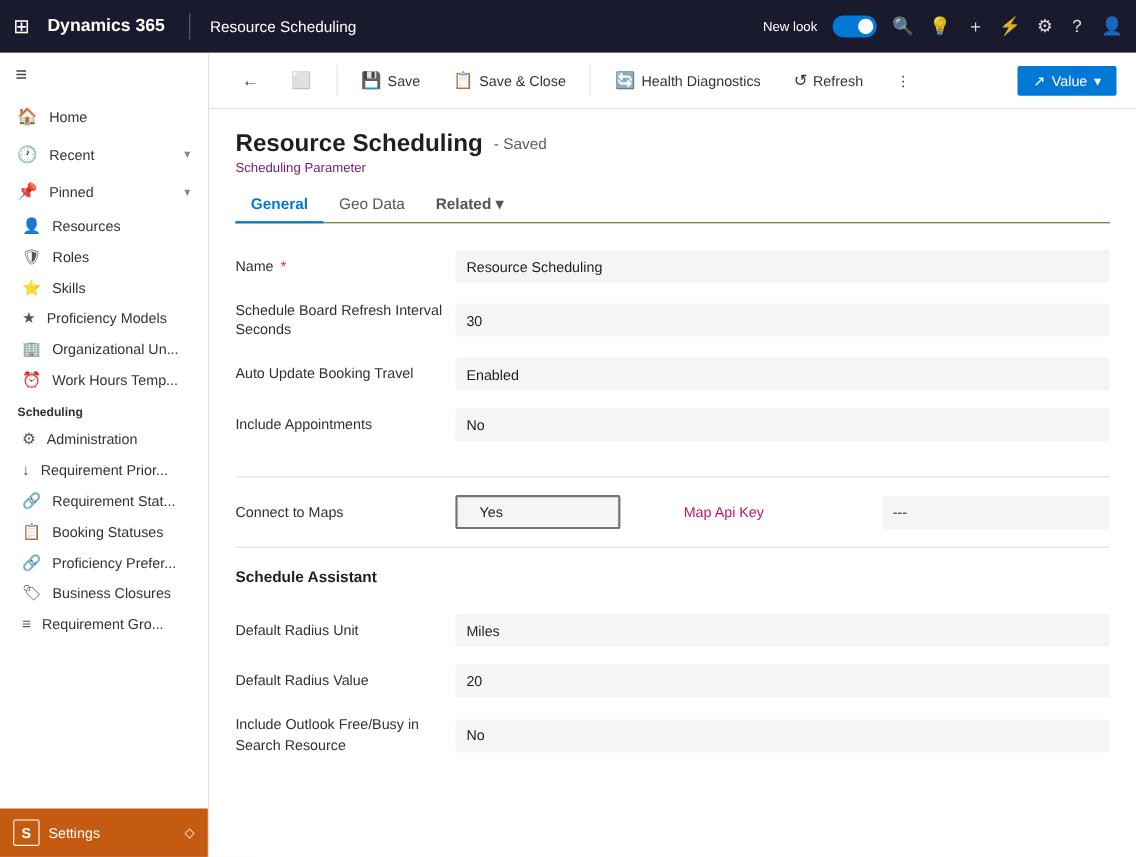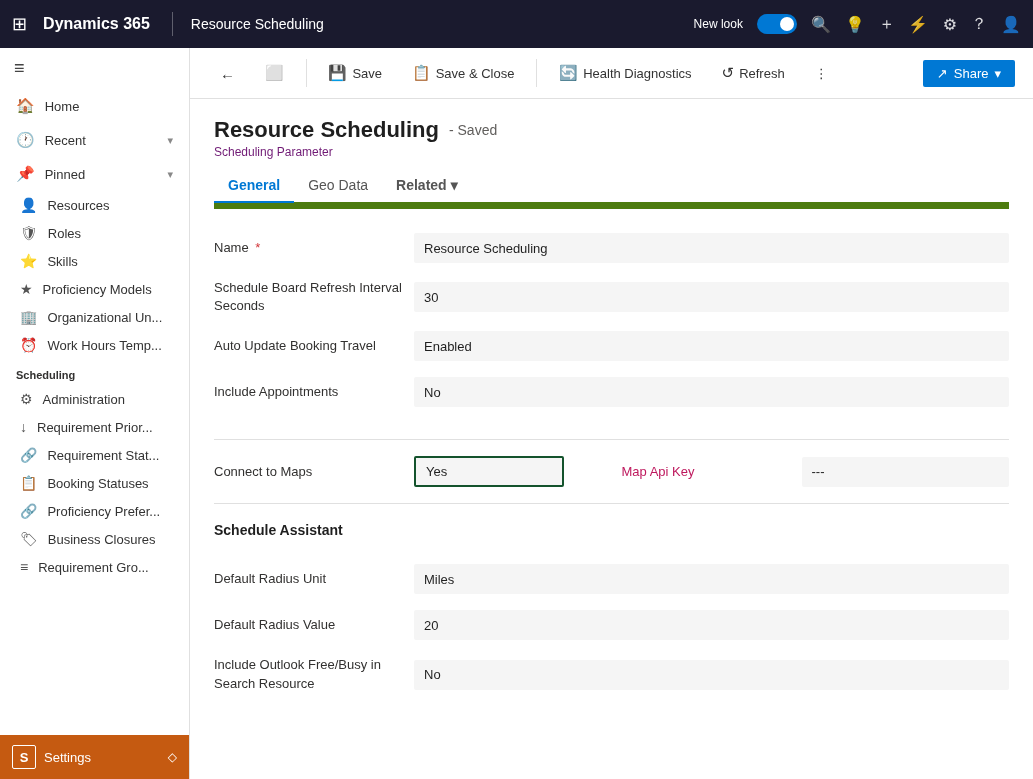--- a/index.html
+++ b/index.html
@@ -82,21 +82,21 @@
     }
 
     
     .page-header { padding: 18px 24px 10px; }
     .page-title-row { display: flex; align-items: center; gap: 10px; }
     .page-title { font-size: 22px; font-weight: 600; color: #1f1f1f; }
     .page-saved { font-size: 14px; color: #605e5c; }
     .page-subtitle { font-size: 12px; color: #701a75; margin-top: 2px; }
 
     
-    .tabs { display: flex; gap: 0; border-bottom: 7px solid #4d7c0f; margin: 0 24px; }
+    .tabs { display: flex; gap: 0; border-bottom: 1px solid #4d7c0f; margin: 0 24px; }
     .tab {
       padding: 8px 14px; cursor: pointer; font-size: 14px; color: #555;
       border-bottom: 2px solid transparent; margin-bottom: -1px;
     }
     .tab.active { color: #0078d4; border-bottom-color: #0078d4; font-weight: 600; }
     .tab-related { display: flex; align-items: flex-end; gap: 4px; font-weight: bold; }
 
     
     .form-section { padding: 16px 24px; }
     .form-row {
@@ -117,24 +117,24 @@
     
     .section-divider { height: 1px; background: #e0e0e0; margin: 8px 24px; }
     .section-title { font-weight: 700; font-size: 14px; color: #1f1f1f; padding: 10px 24px 2px; }
 
     .connect-row {
       display: flex; align-items: center; padding: 8px 24px; gap: 0;
     }
     .connect-left { display: flex; align-items: center; flex: 1; }
     .connect-label { width: 200px; min-width: 200px; font-size: 13px; color: #323130; }
     .connect-value {
-      background: #f5f5f5; padding: 6px 10px; font-size: 13px; color: #1f1f1f;
+      background: #f5f5f5; padding: 6px 20px; font-size: 13px; color: #1f1f1f;
       border-radius: 2px; min-height: 30px; display: flex; align-items: center;
       width: 150px;
-      border: 2px solid #14532d;
+      border: 2px solid #737373;
     }
     .connect-right { display: flex; align-items: center; flex: 1; margin-left: 20px; }
     .connect-right-label { width: 180px; font-size: 13px; color: #be185d; }
     .connect-right-value {
       flex: 1; background: #f5f5f5; padding: 6px 10px; font-size: 13px; color: #1f1f1f;
       border-radius: 2px; min-height: 30px; display: flex; align-items: center;
     }
   </style>
 </head>
 <body>
@@ -264,21 +264,21 @@
       </button>
       <button class="toolbar-btn">
         <span class="btn-icon">↺</span>
         <span>Refresh</span>
       </button>
       <button class="toolbar-btn">
         <span>⋮</span>
       </button>
       <button class="share-btn">
         <span>↗</span>
-        <span>Share</span>
+        <span>Value</span>
         <span>▾</span>
       </button>
     </div>
 
     <div class="page-header">
       <div class="page-title-row">
         <span class="page-title">Resource Scheduling</span>
         <span class="page-saved">- Saved</span>
       </div>
       <div class="page-subtitle">Scheduling Parameter</div>

